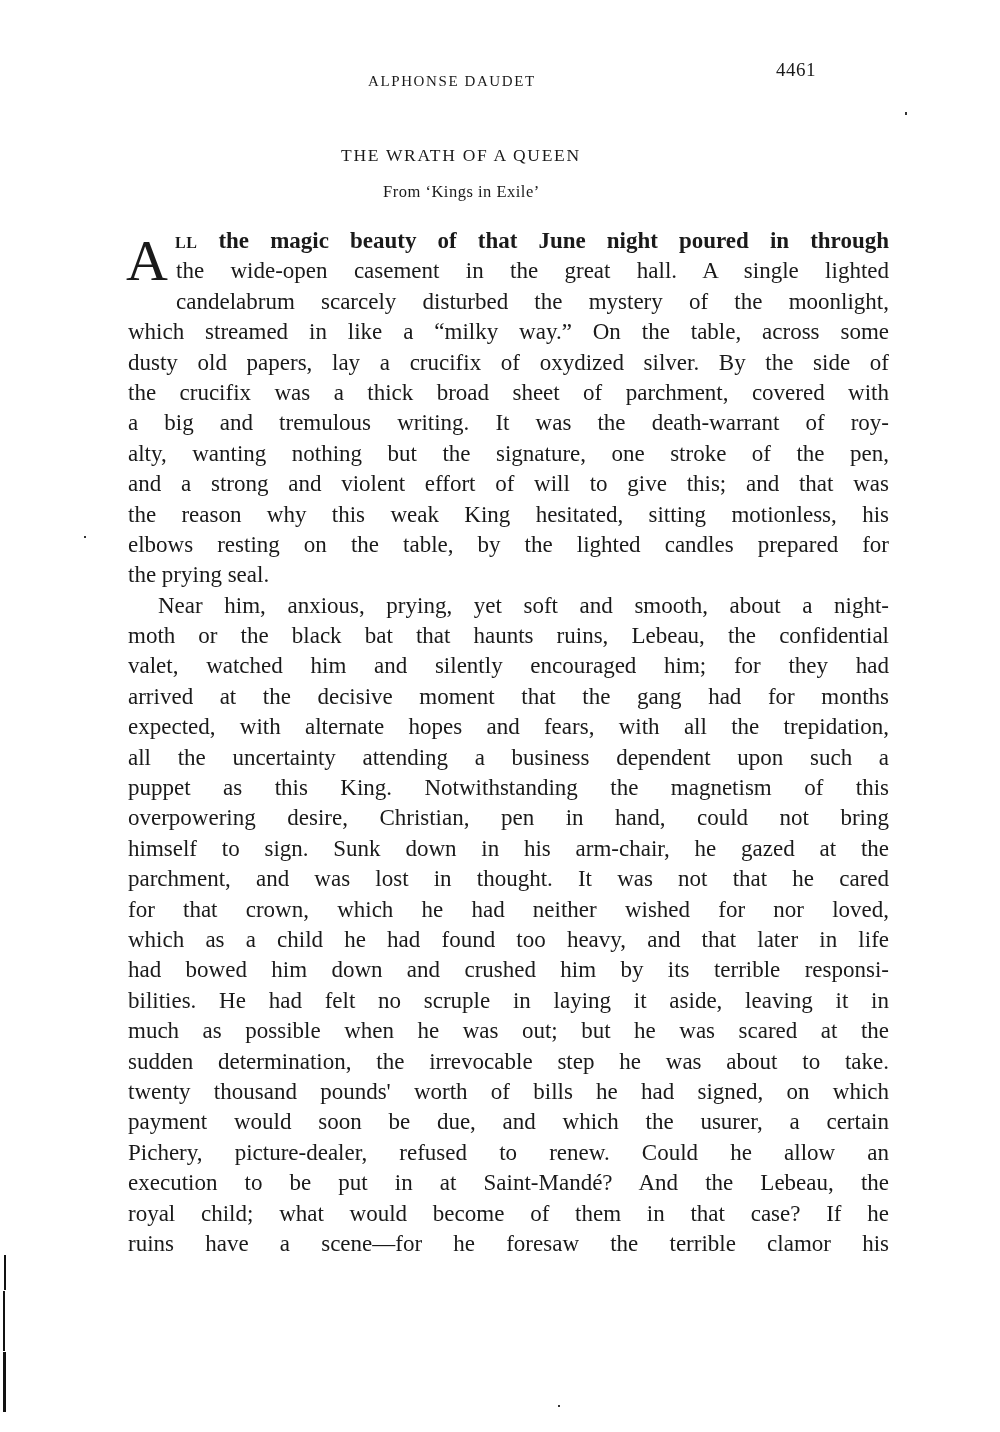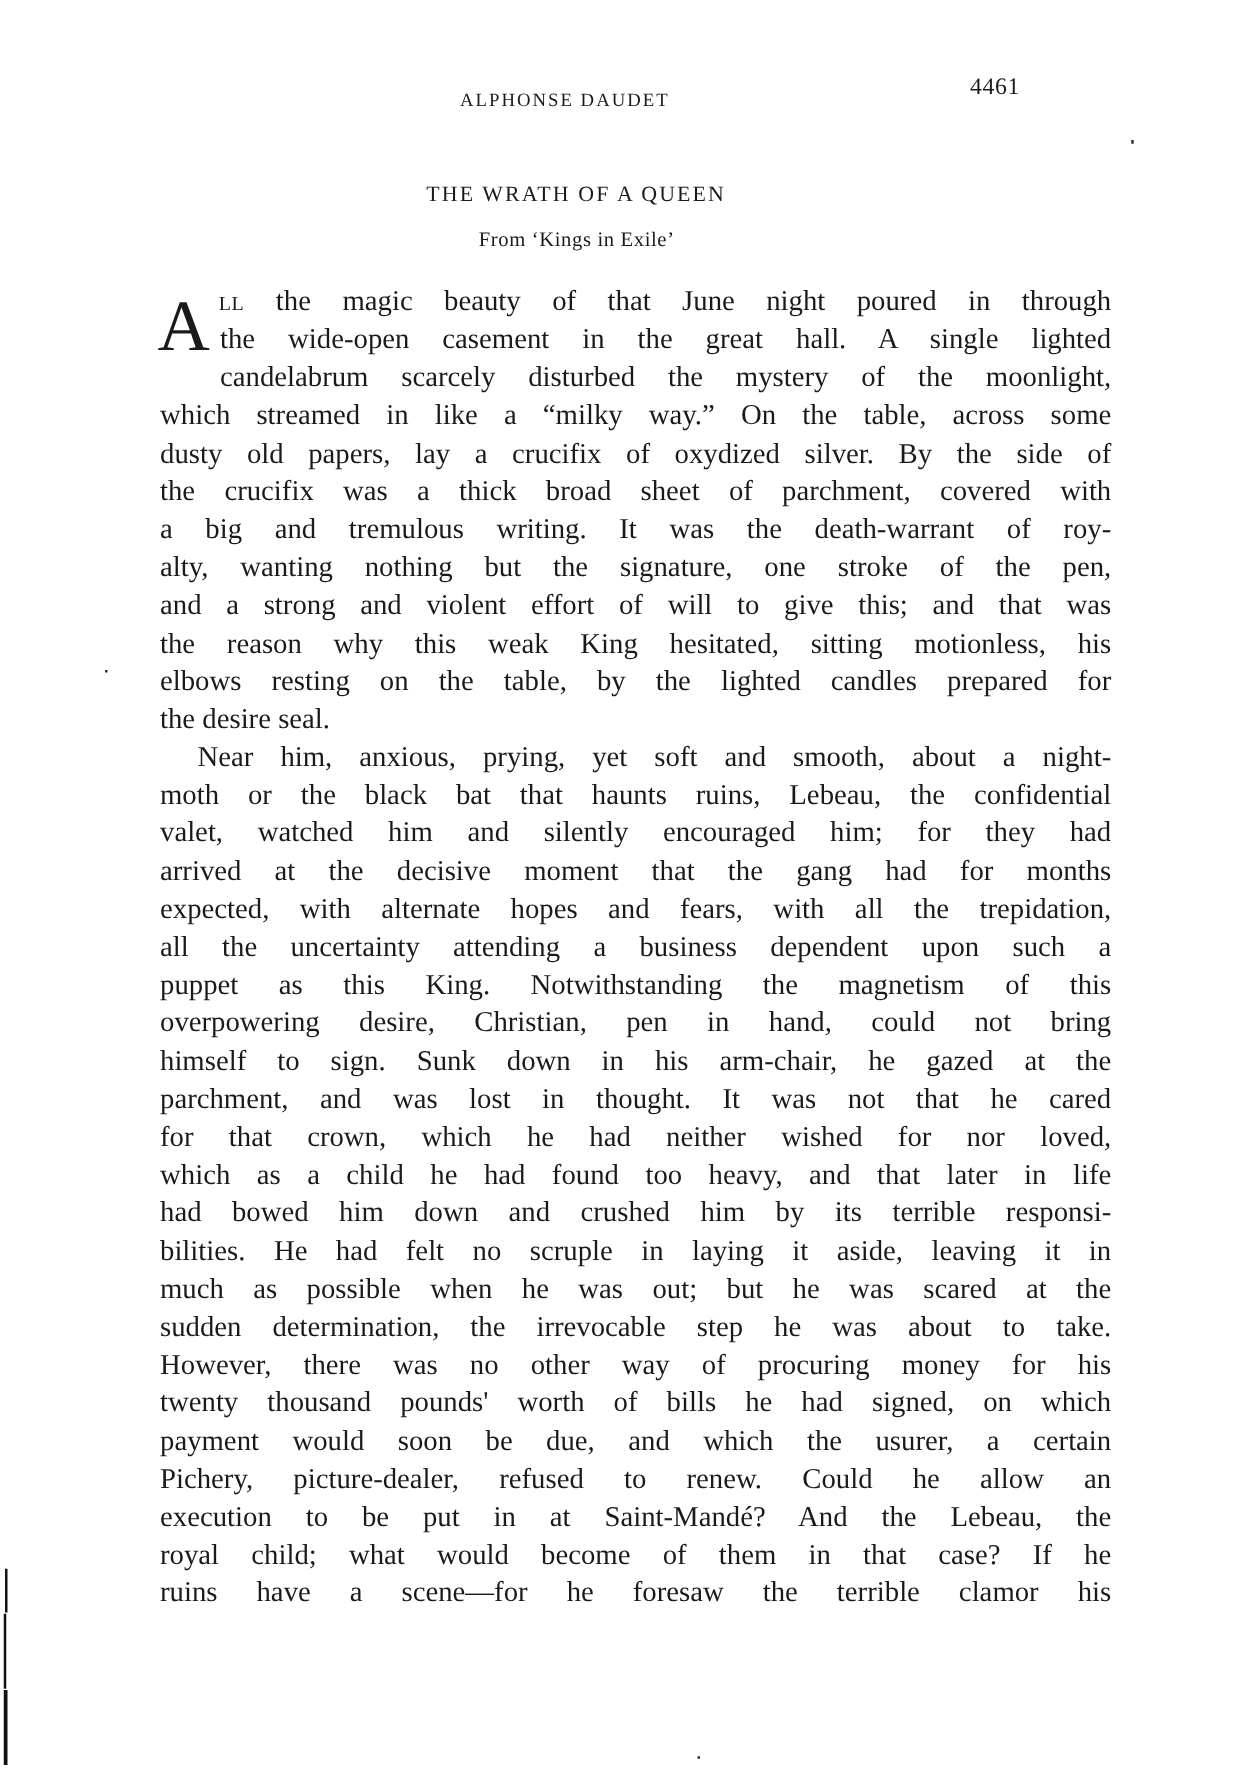--- a/index.html
+++ b/index.html
@@ -34,49 +34,48 @@
 <span class="speck" style="left:84px;top:536px;width:2px;height:2px;"></span>
 <span class="speck" style="left:558px;top:1405px;width:2px;height:2px;"></span>
 
 <div class="title">
   <span class="title-main">THE WRATH OF A QUEEN</span>
   <span class="title-sub">From ‘Kings in Exile’</span>
 </div>
 
 <div class="body-text">
   <span class="dropcap">A</span>
-  <span class="line drop-indent-first" style="padding-left:47px;"><span class="smallcaps">LL</span><span> the magic beauty of that June night poured in through</span></span>
+  <span class="line drop-indent-first" style="padding-left:47px;font-weight:bold;"><span class="smallcaps">LL</span><span> the magic beauty of that June night poured in through</span></span>
   <span class="line drop-indent">the wide-open casement in the great hall.  A single lighted</span>
   <span class="line drop-indent">candelabrum scarcely disturbed the mystery of the moonlight,</span>
   <span class="line">which streamed in like a “milky way.”  On the table, across some</span>
   <span class="line">dusty old papers, lay a crucifix of oxydized silver.  By the side of</span>
   <span class="line">the crucifix was a thick broad sheet of parchment, covered with</span>
   <span class="line">a big and tremulous writing.  It was the death-warrant of roy-</span>
   <span class="line">alty, wanting nothing but the signature, one stroke of the pen,</span>
   <span class="line">and a strong and violent effort of will to give this; and that was</span>
   <span class="line">the reason why this weak King hesitated, sitting motionless, his</span>
   <span class="line">elbows resting on the table, by the lighted candles prepared for</span>
-  <span class="line last">the desire seal.</span>
+  <span class="line last">the prying seal.</span>
   <span class="line indent">Near him, anxious, prying, yet soft and smooth, about a night-</span>
   <span class="line">moth or the black bat that haunts ruins, Lebeau, the confidential</span>
   <span class="line">valet, watched him and silently encouraged him; for they had</span>
   <span class="line">arrived at the decisive moment that the gang had for months</span>
   <span class="line">expected, with alternate hopes and fears, with all the trepidation,</span>
   <span class="line">all the uncertainty attending a business dependent upon such a</span>
   <span class="line">puppet as this King.  Notwithstanding the magnetism of this</span>
   <span class="line">overpowering desire, Christian, pen in hand, could not bring</span>
   <span class="line">himself to sign.  Sunk down in his arm-chair, he gazed at the</span>
   <span class="line">parchment, and was lost in thought.  It was not that he cared</span>
   <span class="line">for that crown, which he had neither wished for nor loved,</span>
   <span class="line">which as a child he had found too heavy, and that later in life</span>
   <span class="line">had bowed him down and crushed him by its terrible responsi-</span>
   <span class="line">bilities.  He had felt no scruple in laying it aside, leaving it in</span>
   <span class="line">much as possible when he was out; but he was scared at the</span>
   <span class="line">sudden determination, the irrevocable step he was about to take.</span>
-  <span class="line">However, there was no other way of procuring money for his</span>
   <span class="line">twenty thousand pounds' worth of bills he had signed, on which</span>
   <span class="line">payment would soon be due, and which the usurer, a certain</span>
   <span class="line">Pichery, picture-dealer, refused to renew.  Could he allow an</span>
   <span class="line">execution to be put in at Saint-Mandé?  And the Lebeau, the</span>
   <span class="line">royal child; what would become of them in that case?  If he</span>
   <span class="line">ruins have a scene—for he foresaw the terrible clamor his</span>
 </div>
 
 <div class="margin-rule" style="top:1255px;height:35px;"></div>
 <div class="margin-rule" style="top:1291px;height:60px;left:3px;"></div>

